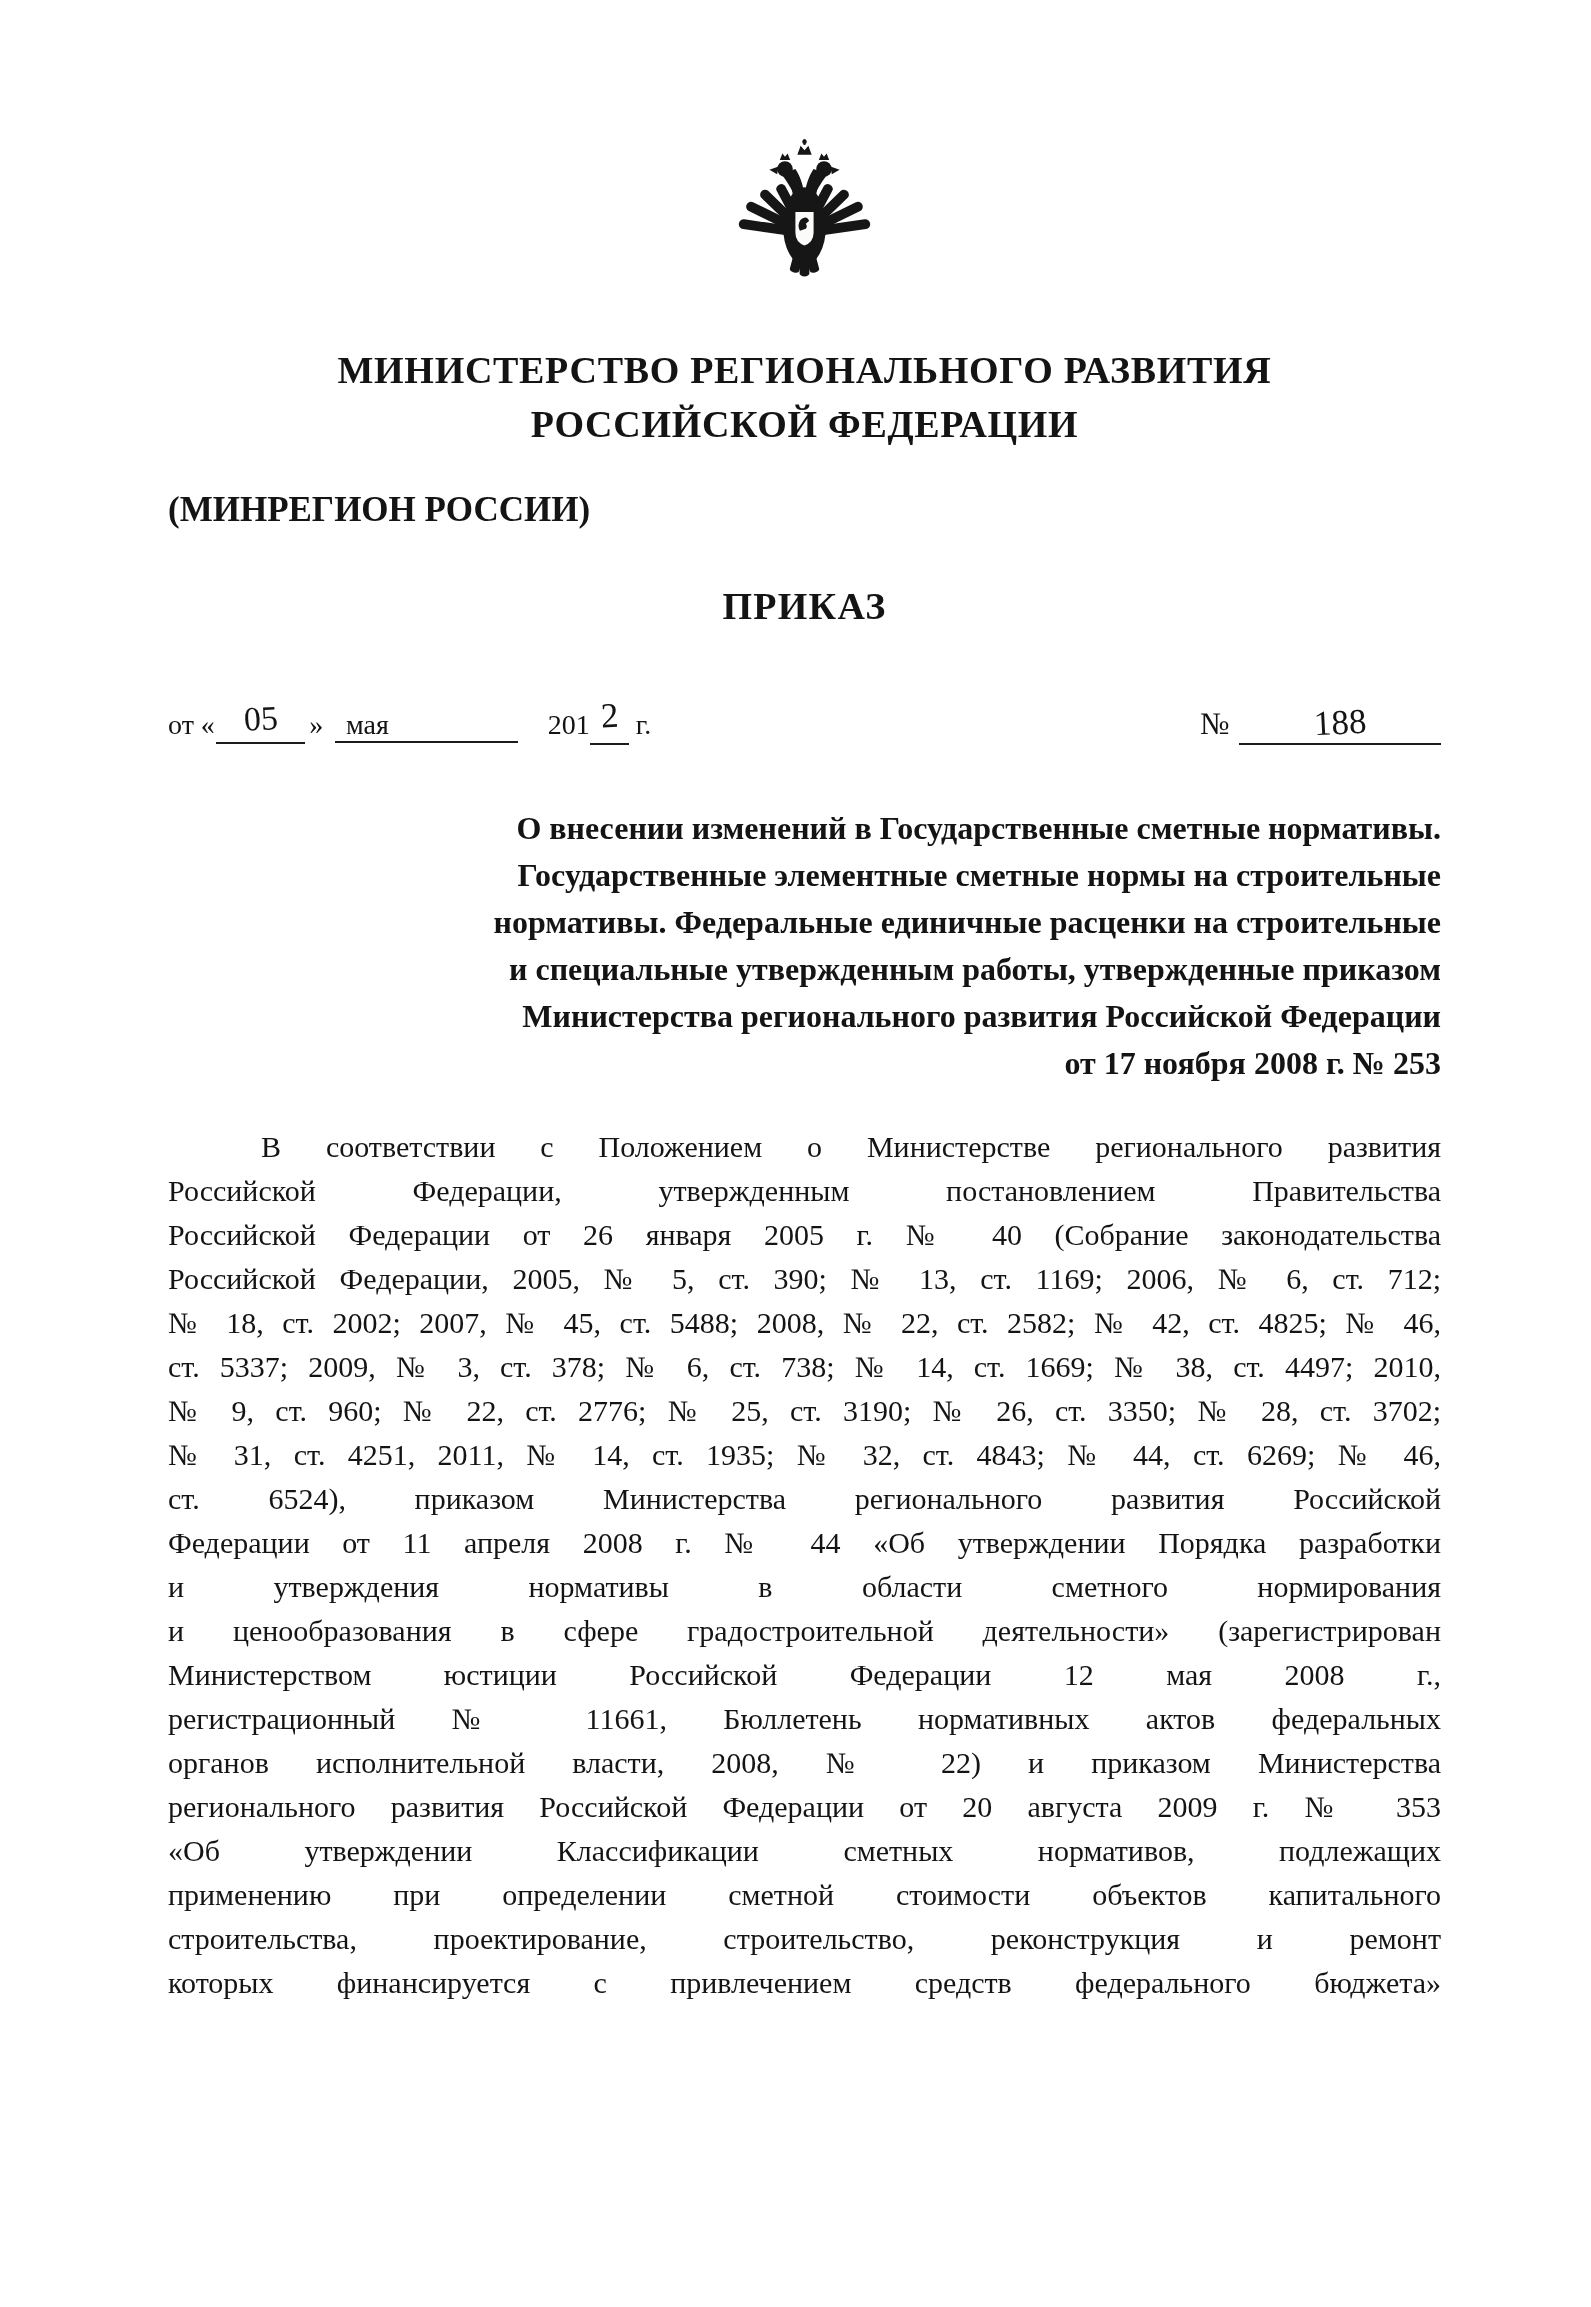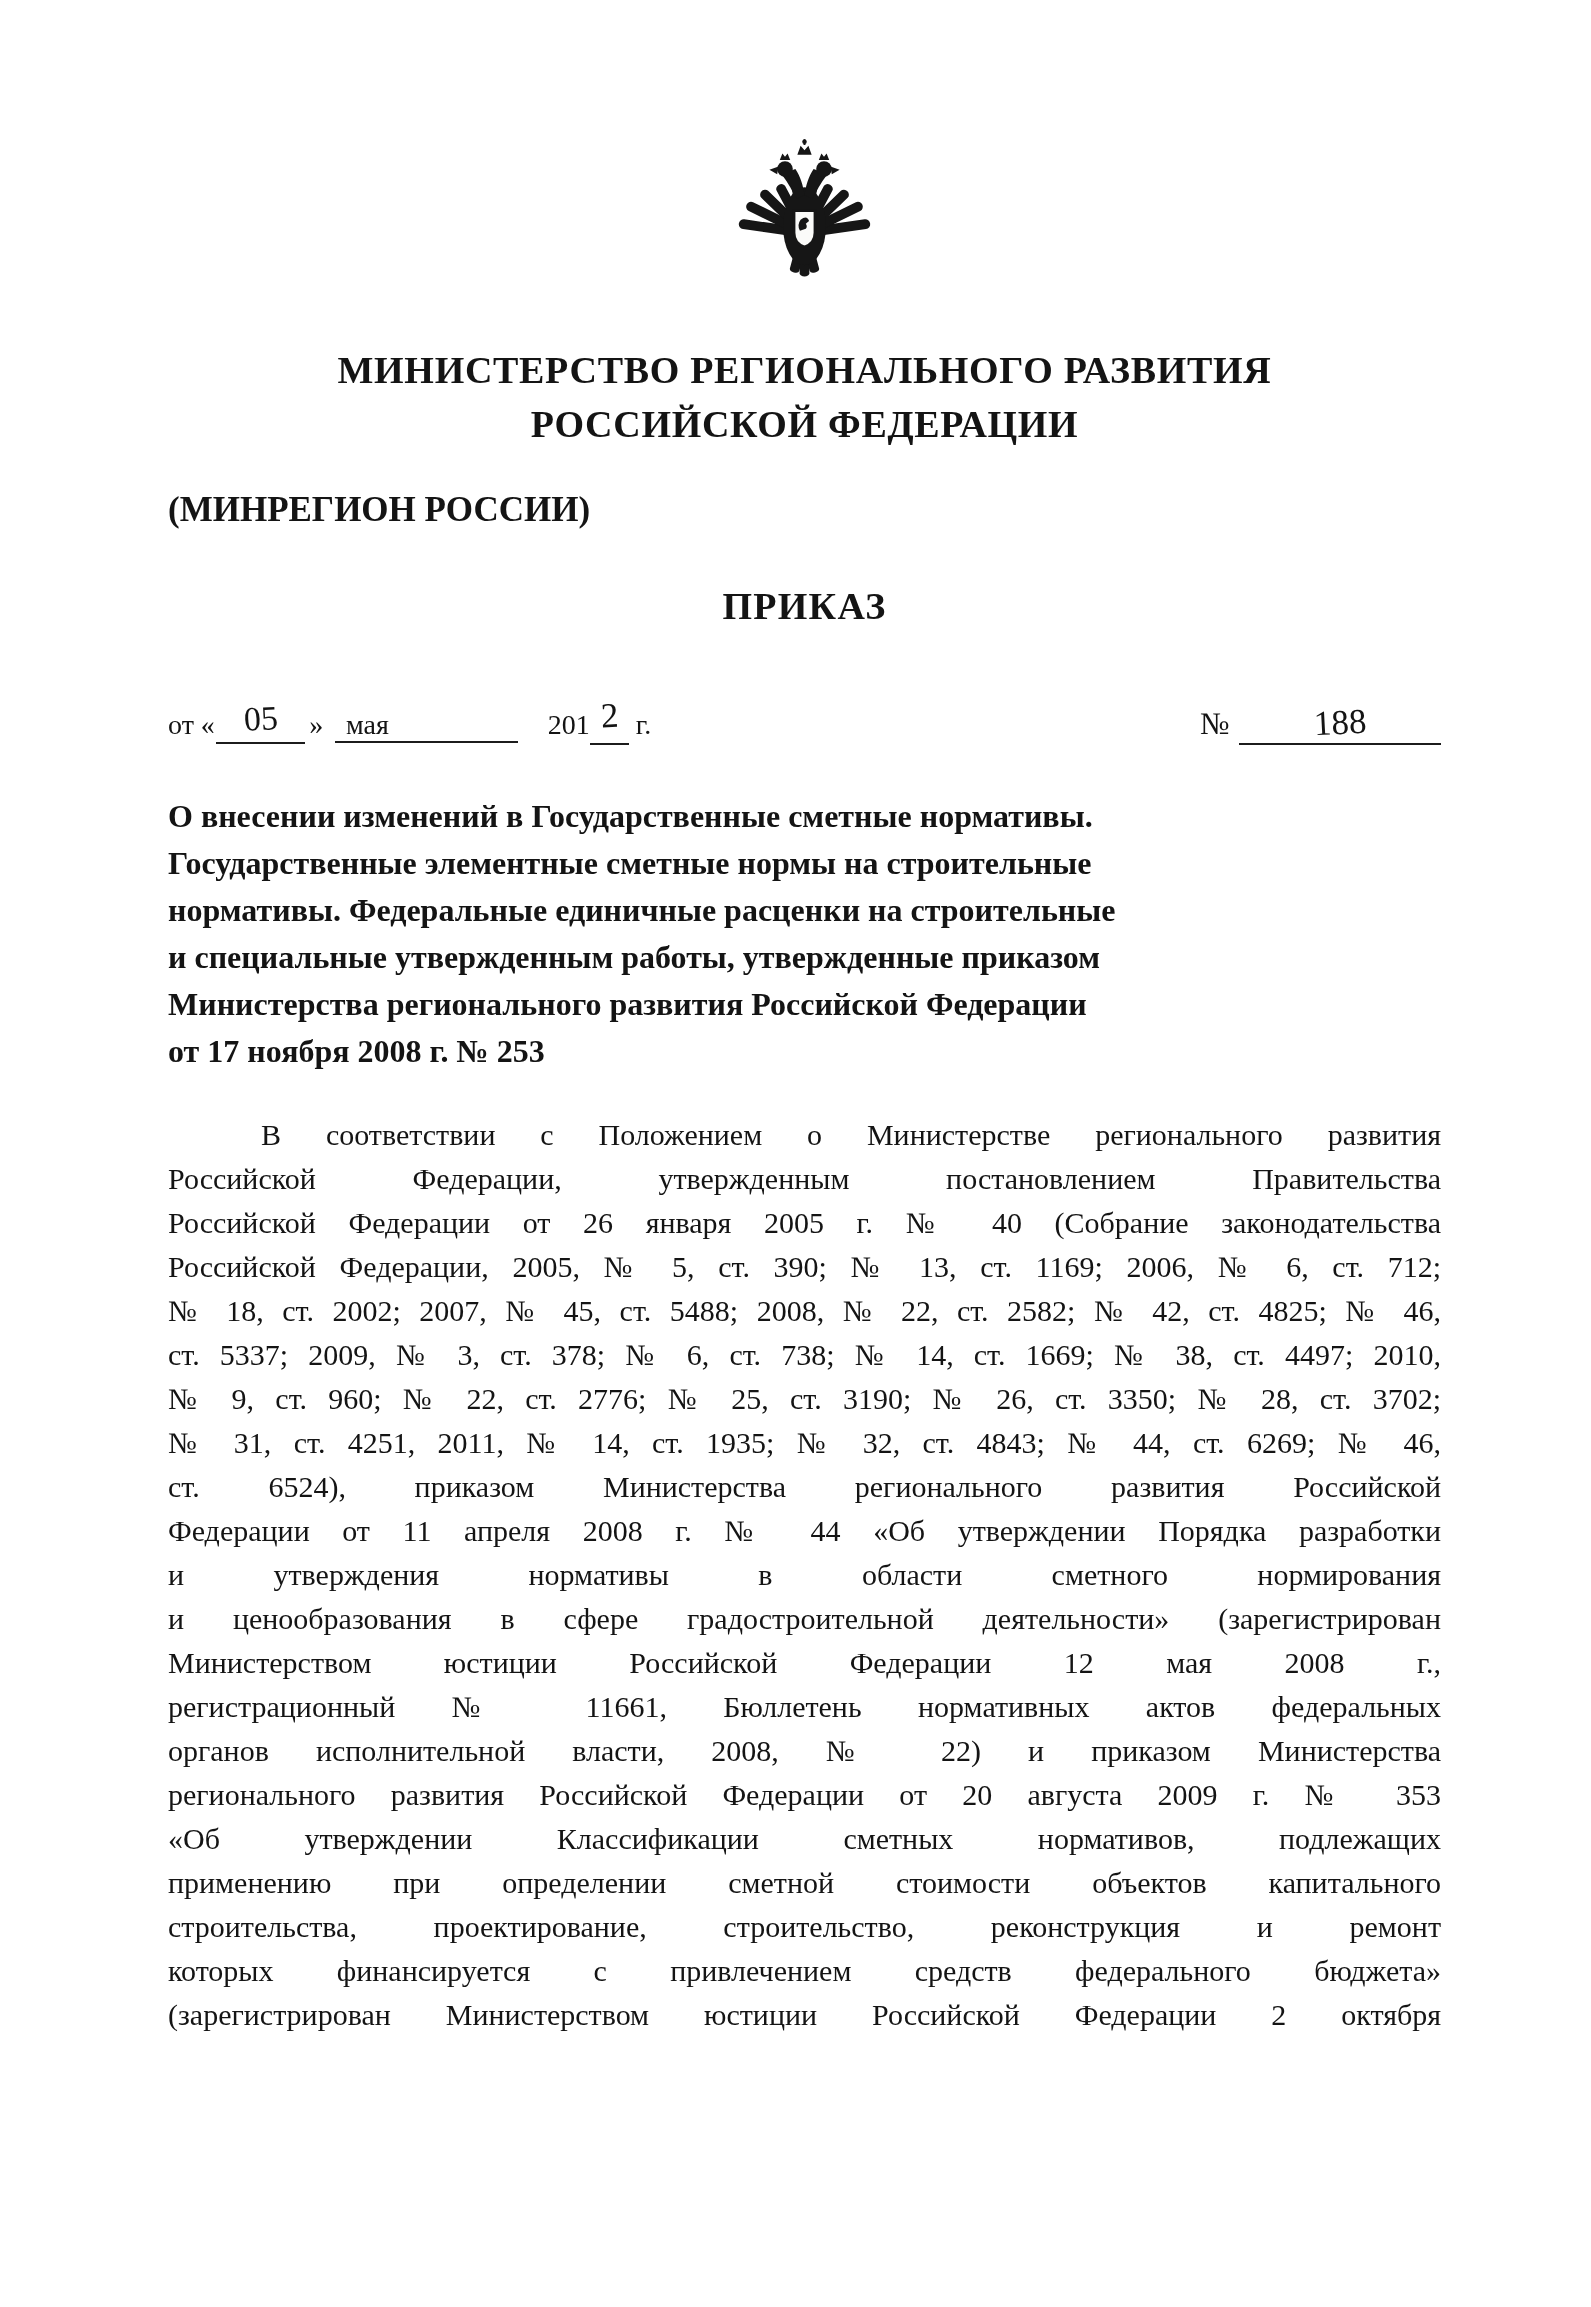--- a/index.html
+++ b/index.html
@@ -64,22 +64,22 @@
   .hw {
     display: inline-block;
     font-size: 34px;
     transform: rotate(-3deg);
   }
   .day-hw { position: relative; top: -4px; }
   .year-digit { position: relative; top: -6.7px; font-size: 35px; }
   .num-hw { font-size: 35px; }
   .num-sign { font-size: 31px; }
   .subject {
-    margin-top: 48px;
-    text-align: left;
+    margin-top: 60px;
+    text-align: right;
     font-weight: bold;
     font-size: 32px;
     line-height: 47px;
   }
   .body-text {
     margin-top: 38px;
     font-size: 30px;
     line-height: 44px;
   }
   .body-line {
@@ -178,17 +178,16 @@
     <div class="body-line">и утверждения нормативы в области сметного нормирования</div>
     <div class="body-line">и ценообразования в сфере градостроительной деятельности» (зарегистрирован</div>
     <div class="body-line">Министерством юстиции Российской Федерации 12 мая 2008 г.,</div>
     <div class="body-line">регистрационный № 11661, Бюллетень нормативных актов федеральных</div>
     <div class="body-line">органов исполнительной власти, 2008, № 22) и приказом Министерства</div>
     <div class="body-line">регионального развития Российской Федерации от 20 августа 2009 г. № 353</div>
     <div class="body-line">«Об утверждении Классификации сметных нормативов, подлежащих</div>
     <div class="body-line">применению при определении сметной стоимости объектов капитального</div>
     <div class="body-line">строительства, проектирование, строительство, реконструкция и ремонт</div>
     <div class="body-line">которых финансируется с привлечением средств федерального бюджета»</div>
-    <div class="body-line">(зарегистрирован Министерством юстиции Российской Федерации 2 октября</div>
   </div>
 
 </div>
 
 
 </body></html>

